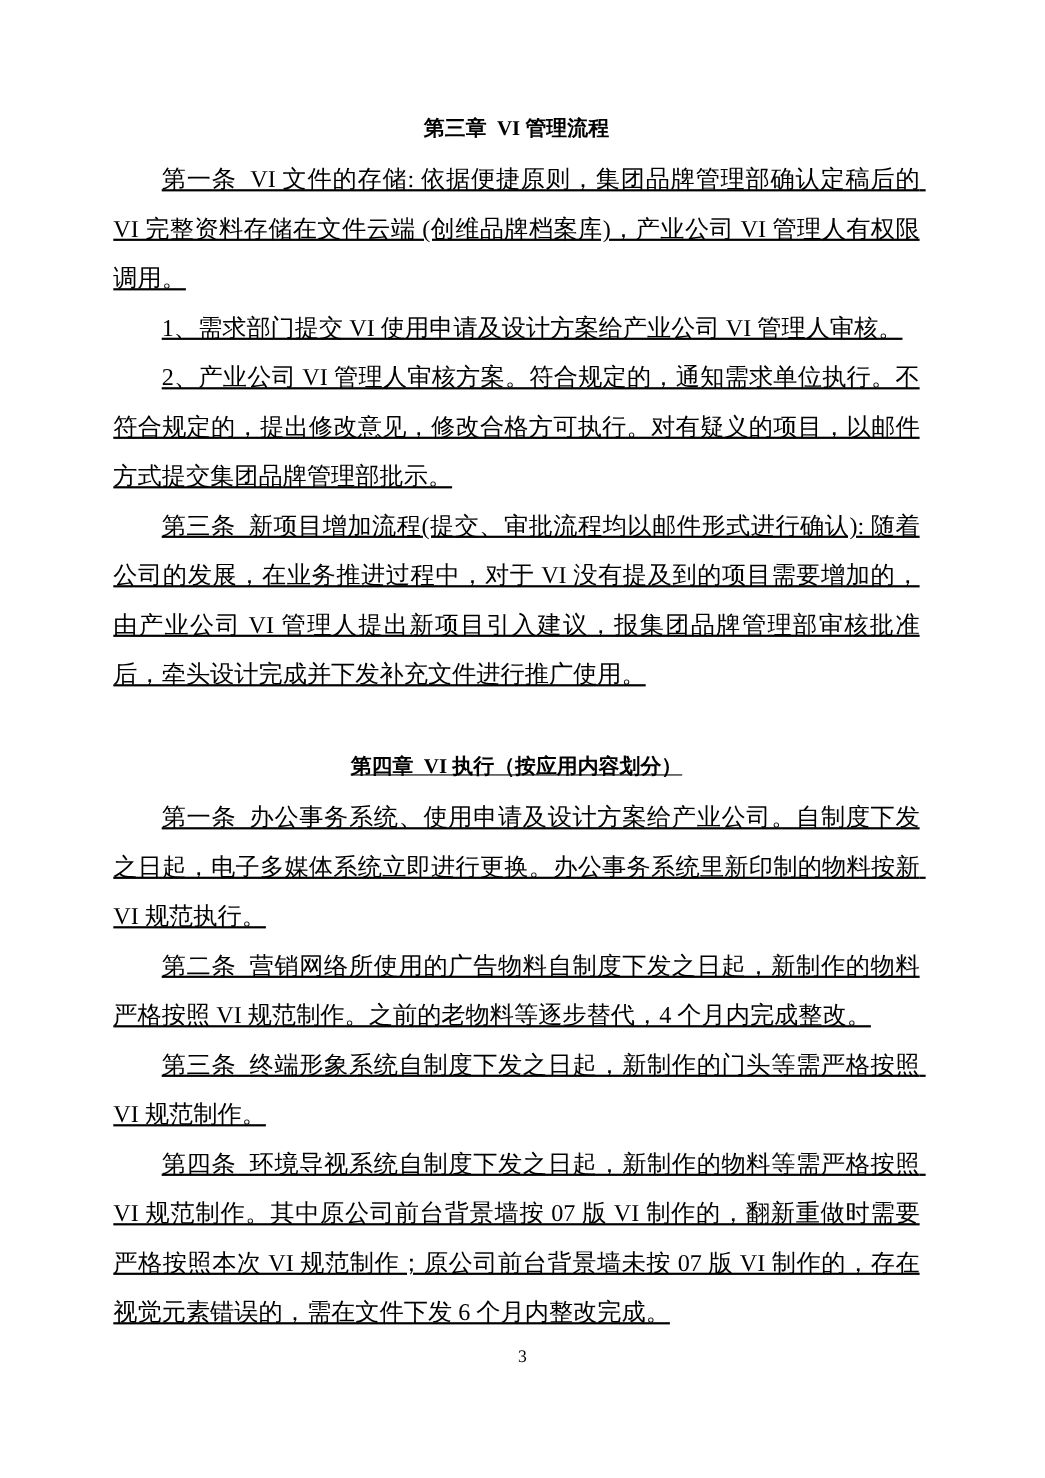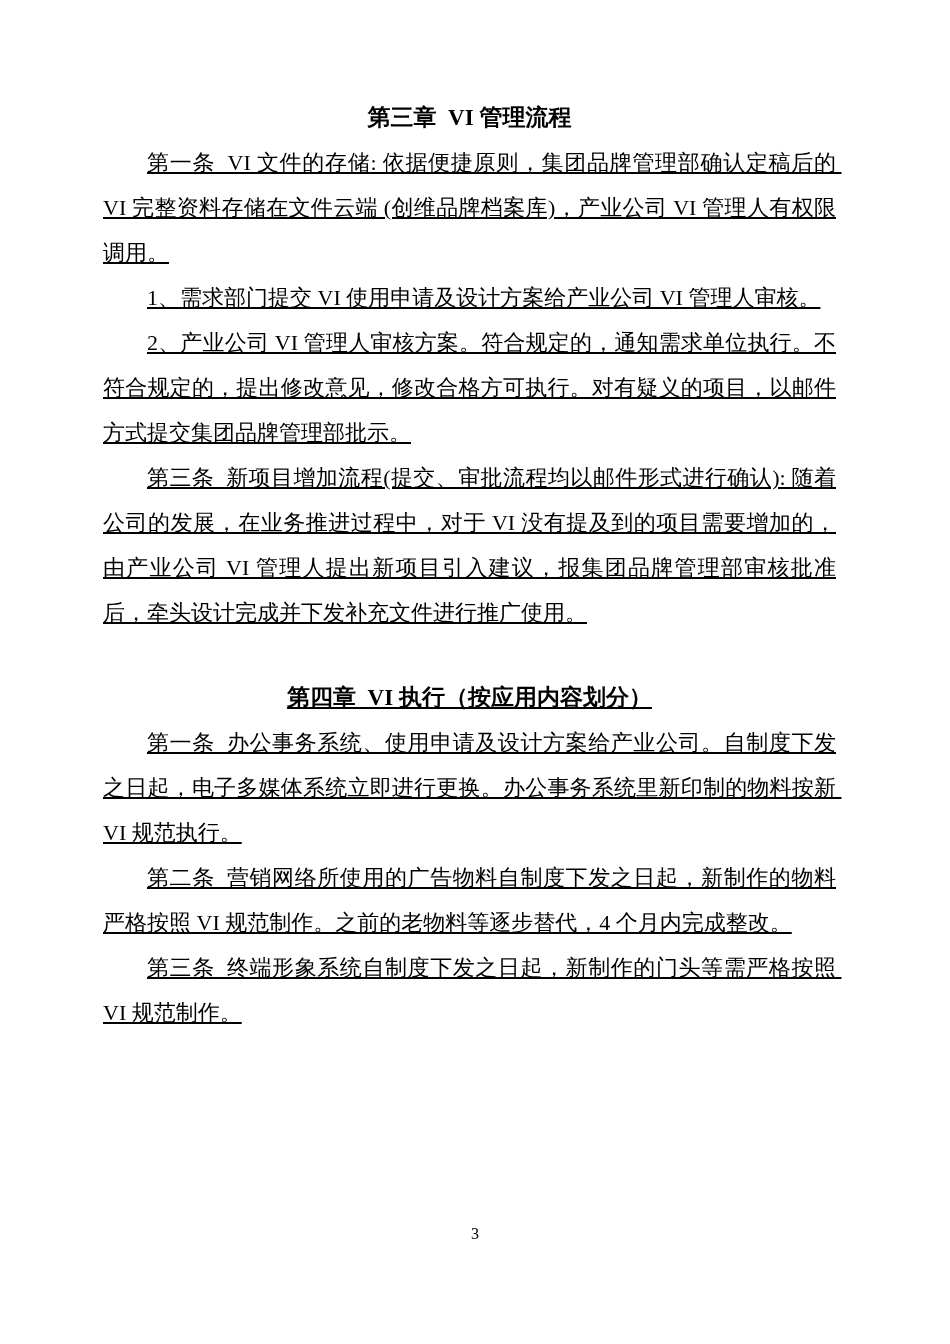--- a/index.html
+++ b/index.html
@@ -15,21 +15,21 @@
     font-family: "Liberation Serif", "DejaVu Serif", serif;
     color: #000000;
   }
   .doc {
     position: absolute;
     left: 103px;
     top: 95px;
     width: 733px;
   }
   .chapter-title {
-    font-size: 23px;
+    font-size: 19px;
     line-height: 45px;
     font-weight: bold;
     text-align: center;
     margin: 0;
     white-space: pre-wrap;
   }
   .chapter-title.ch4 {
     margin-top: 40px;
     text-decoration: underline;
   }
@@ -71,16 +71,17 @@
   <p class="para">第三条  新项目增加流程(提交、审批流程均以邮件形式进行确认): 随着公司的发展，在业务推进过程中，对于 VI 没有提及到的项目需要增加的，由产业公司 VI 管理人提出新项目引入建议，报集团品牌管理部审核批准后，牵头设计完成并下发补充文件进行推广使用。</p>
 
   <h2 class="chapter-title ch4">第四章  VI 执行（按应用内容划分）</h2>
 
   <p class="para">第一条  办公事务系统、使用申请及设计方案给产业公司。自制度下发之日起，电子多媒体系统立即进行更换。办公事务系统里新印制的物料按新 VI 规范执行。</p>
 
   <p class="para">第二条  营销网络所使用的广告物料自制度下发之日起，新制作的物料严格按照 VI 规范制作。之前的老物料等逐步替代，4 个月内完成整改。</p>
 
   <p class="para">第三条  终端形象系统自制度下发之日起，新制作的门头等需严格按照 VI 规范制作。</p>
 
+  <p class="para">第四条  环境导视系统自制度下发之日起，新制作的物料等需严格按照 VI 规范制作。其中原公司前台背景墙按 07 版 VI 制作的，翻新重做时需要严格按照本次 VI 规范制作；原公司前台背景墙未按 07 版 VI 制作的，存在视觉元素错误的，需在文件下发 6 个月内整改完成。</p>
 
 </div>
 
 <div class="page-number">3</div>
 
 </body></html>

